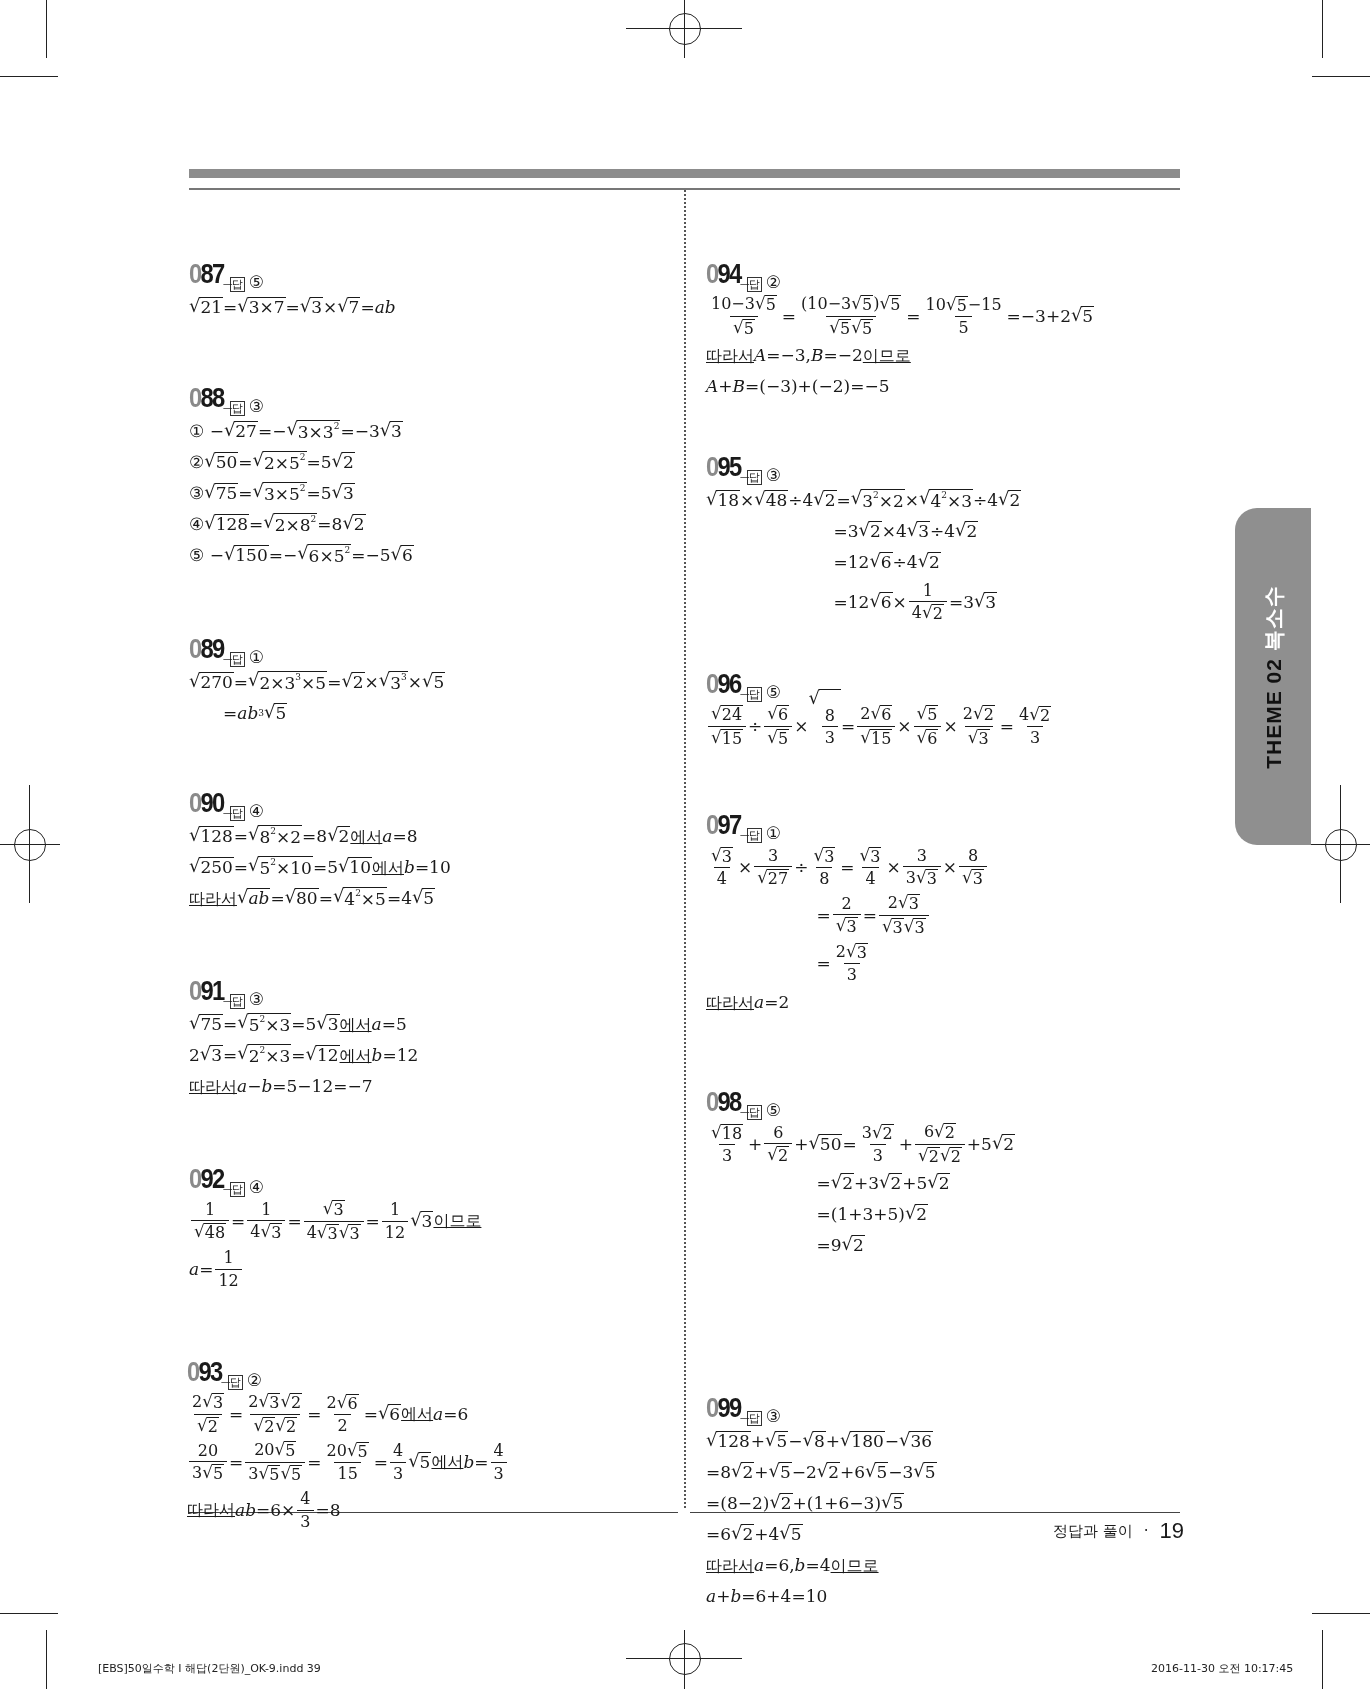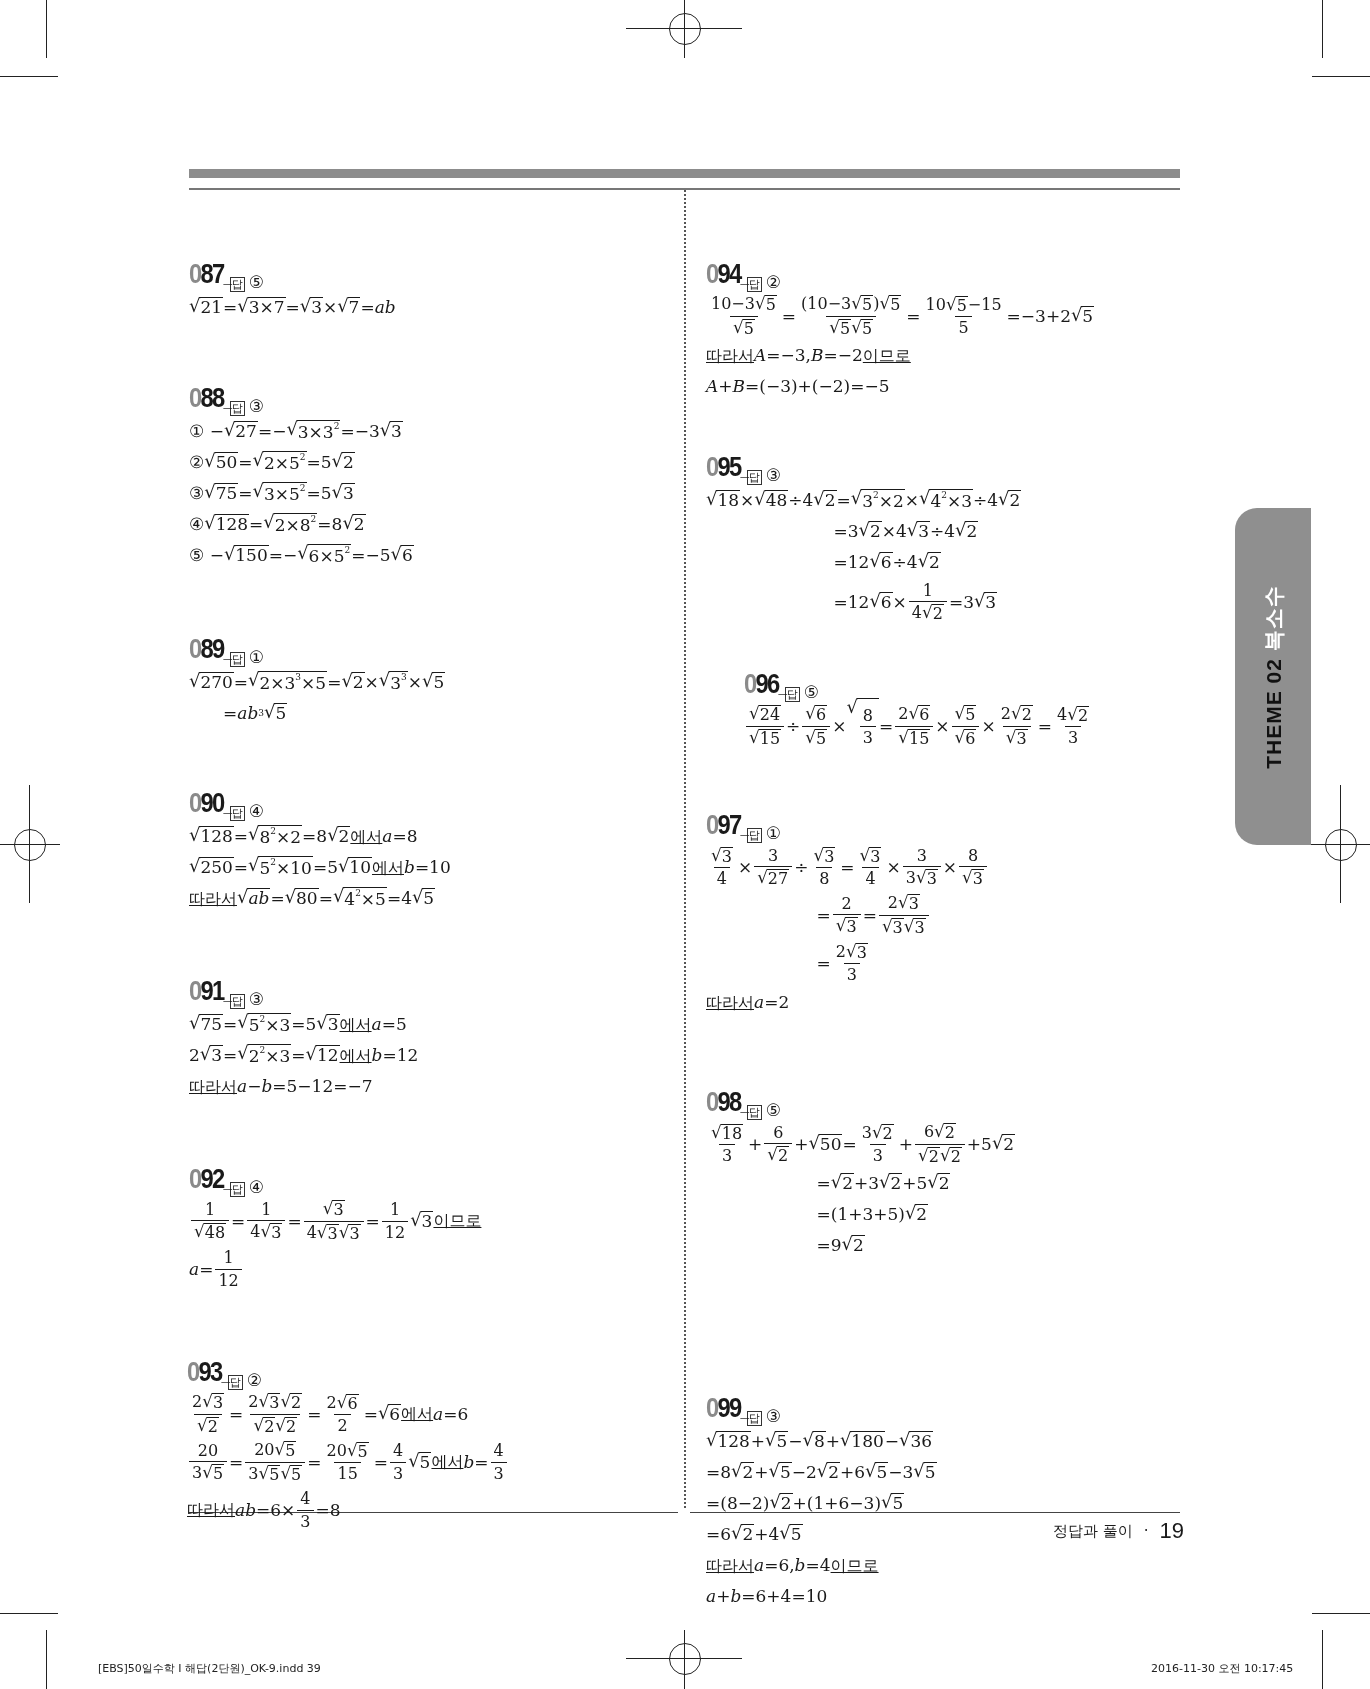--- a/index.html
+++ b/index.html
@@ -22,21 +22,21 @@
   .ans-box{display:inline-block;border:1px solid #333;font-family:"DejaVu Sans",sans-serif;font-size:11px;line-height:13px;padding:0 1px;margin-left:-8px;margin-right:4px;}
   .ans-circ{font-family:"DejaVu Sans",sans-serif;font-size:17px;}
   .line{font-size:17px;line-height:31px;white-space:nowrap;display:flex;align-items:center;}
   .line.tall{line-height:normal;height:48px;}
   .ko{font-family:"DejaVu Sans",sans-serif;font-size:16px;text-decoration:underline;}
   i{font-style:italic;}
   .sq{display:inline-flex;align-items:stretch;}
   .sq .rad{font-size:1.05em;line-height:1;margin-right:-1px;}
   .sq .in{border-top:1px solid #1a1a1a;padding:0 1px;line-height:1.15;}
   sup{font-size:9px;vertical-align:9px;}
-  .frac{display:inline-flex;flex-direction:column;align-items:center;vertical-align:middle;margin:7px 2px;font-size:16px;}
+  .frac{display:inline-flex;flex-direction:column;align-items:center;vertical-align:middle;margin:16px 2px;font-size:16px;}
   .frac .n{padding:0 3px 1px;line-height:1.2;}
   .frac .d{border-top:1px solid #1a1a1a;padding:1px 3px 0;line-height:1.2;}
   .tab{left:1235px;top:508px;width:76px;height:337px;background:#8f8f8f;border-radius:22px 0 0 22px;}
   .tab-text{position:absolute;left:1274px;top:677px;transform:translate(-50%,-50%) rotate(-90deg);white-space:nowrap;
       font-family:"Liberation Sans","DejaVu Sans",sans-serif;font-weight:bold;font-size:21px;color:#111;letter-spacing:1px;}
   .tab-text .kw{color:#fff;}
   .footer-page{right:186px;top:1518px;font-family:"DejaVu Sans",sans-serif;font-size:15px;display:flex;align-items:center;gap:11px;}
   .footer-page .num{font-family:"Liberation Sans",sans-serif;font-size:22px;}
   .slug{font-family:"DejaVu Sans",sans-serif;font-size:11px;top:1661px;color:#222;}
 </style>
@@ -461,21 +461,21 @@
           <span class="n">1</span>
           <span class="d">4<span class="sq">
               <span class="rad">√</span>
               <span class="in">2</span>
             </span></span>
         </span>=3<span class="sq">
           <span class="rad">√</span>
           <span class="in">3</span>
         </span></div>
     </div>
-    <div class="problem" style="left: 744px; top: 622px;">
+    <div class="problem" style="left: 706px; top: 622px;">
       <div class="head">
         <span class="pnum"><span class="z">0</span><span>96</span><span class="us">_</span></span>
         <span class="ans-box">답</span>
         <span class="ans-circ">⑤</span>
       </div>
       <div class="line tall"><span class="frac">
           <span class="n"><span class="sq">
               <span class="rad">√</span>
               <span class="in">24</span>
             </span></span>

